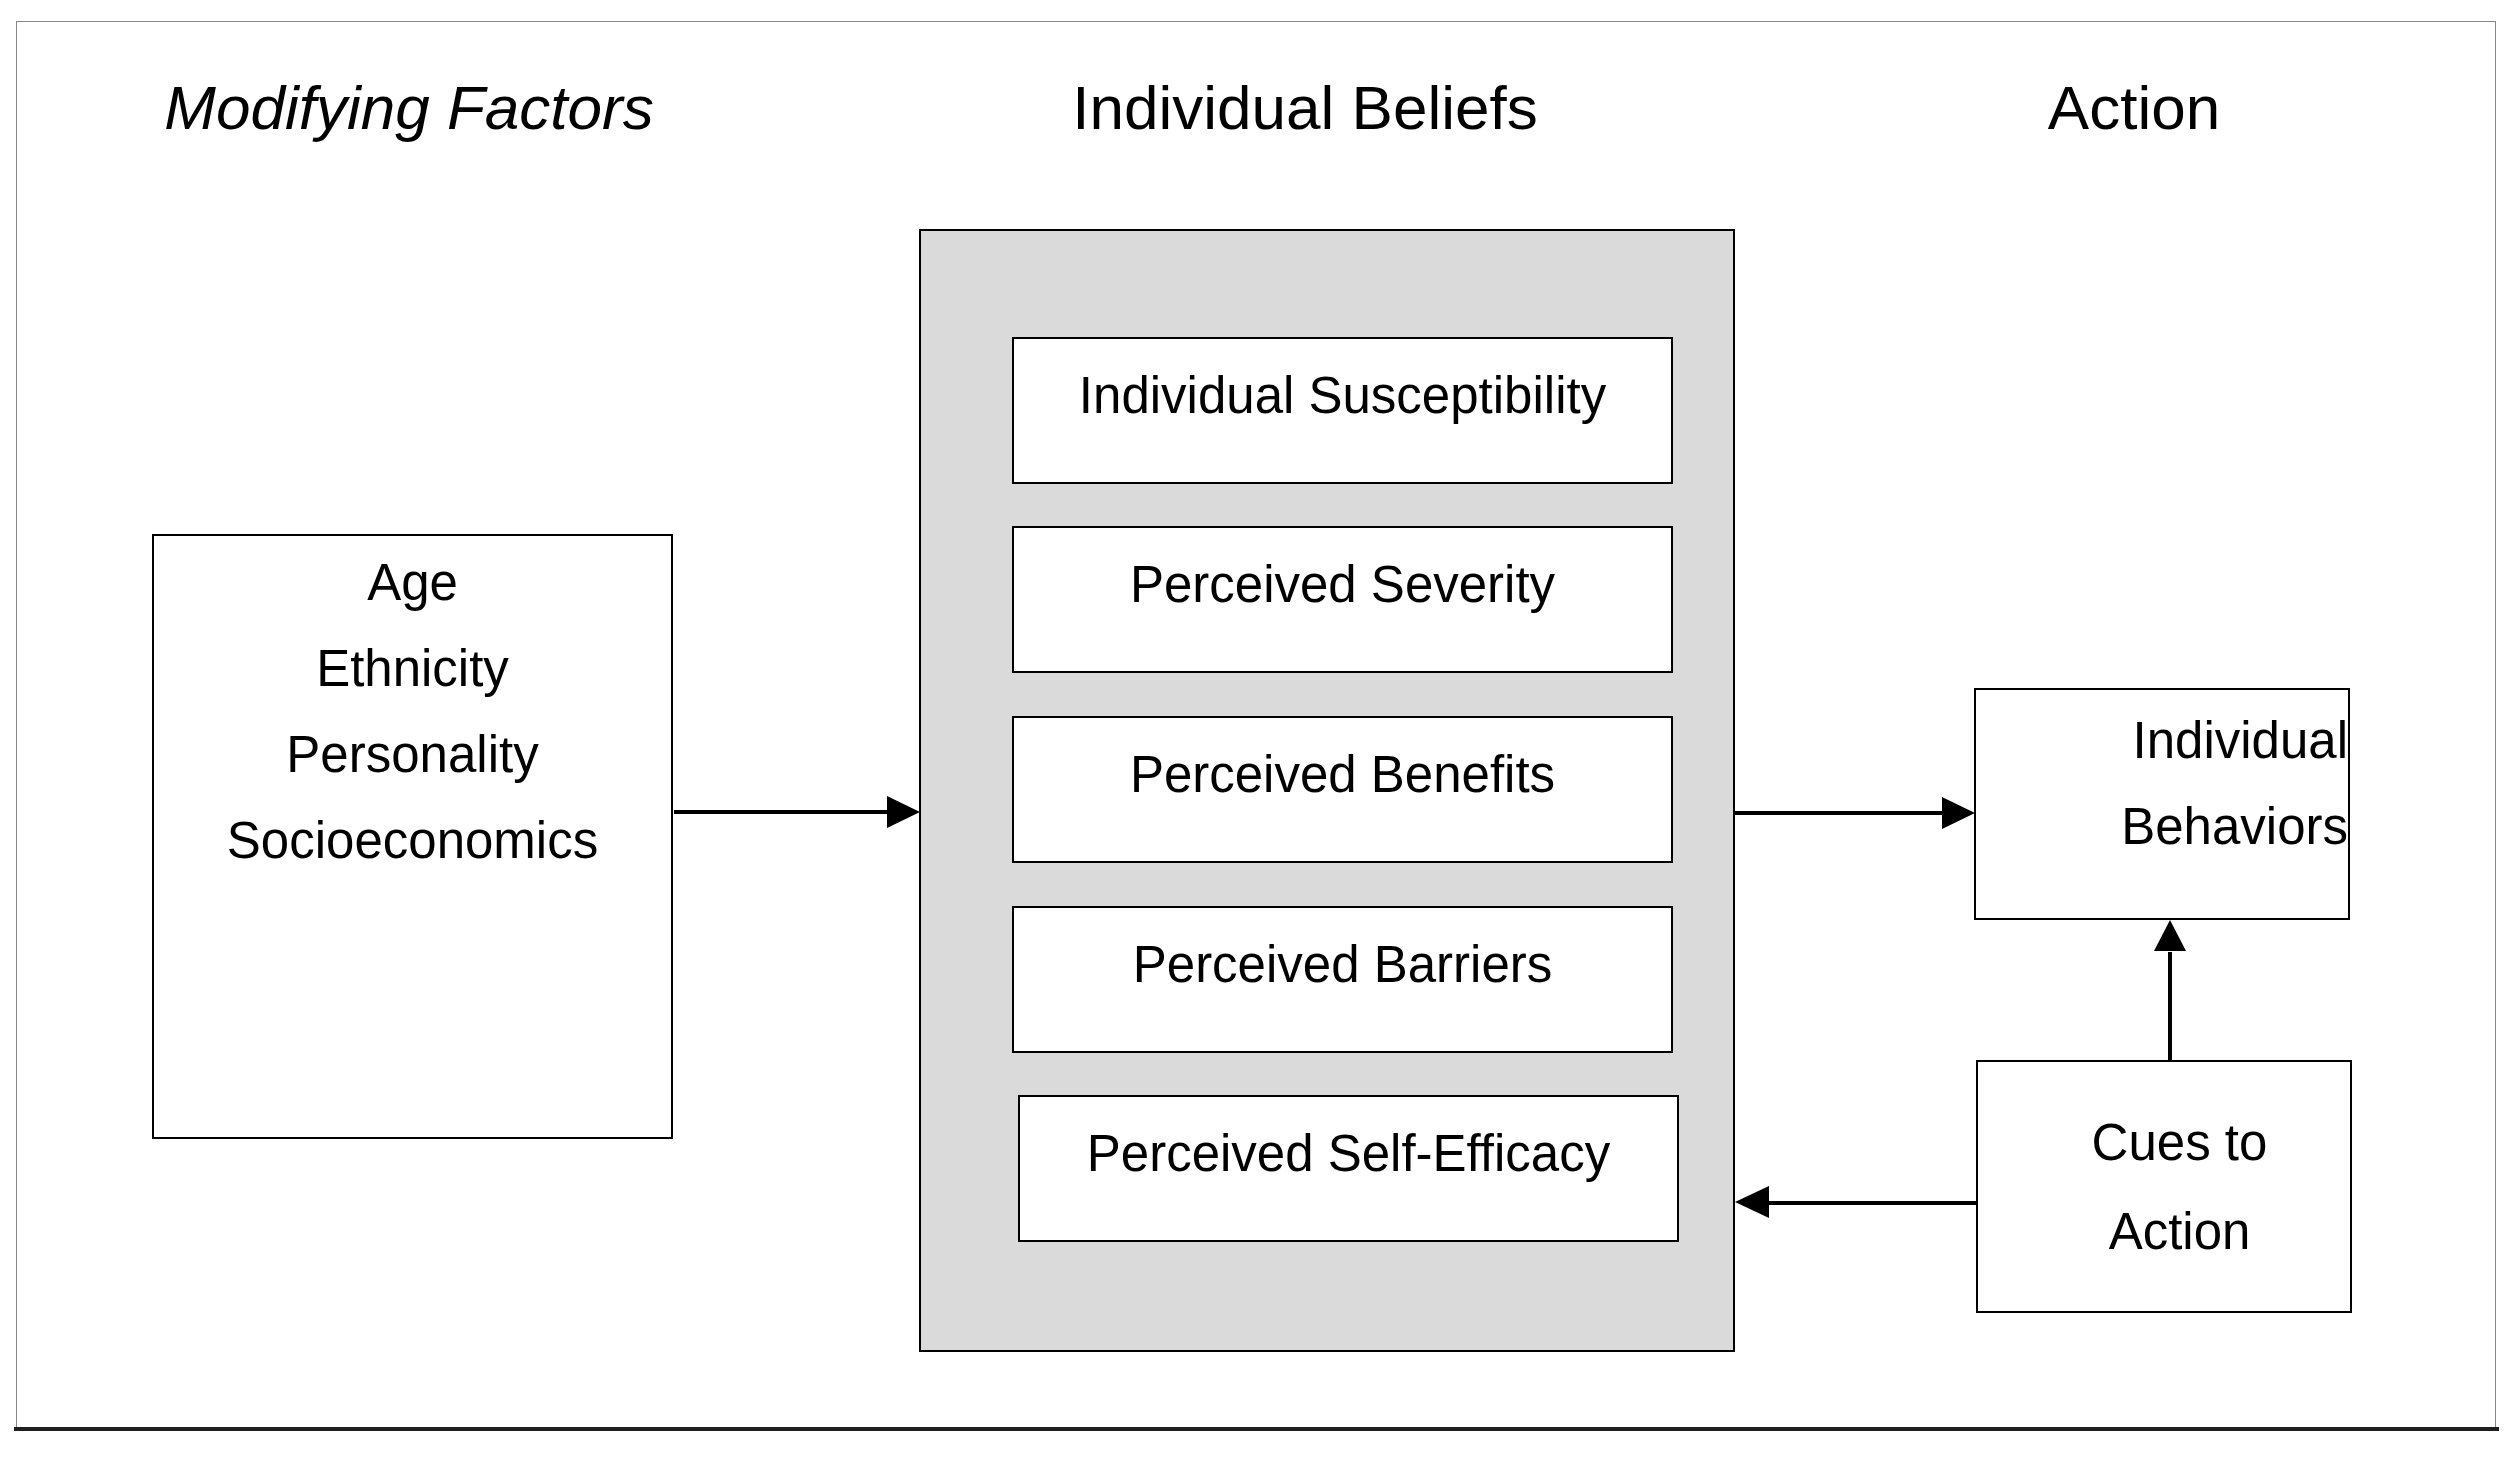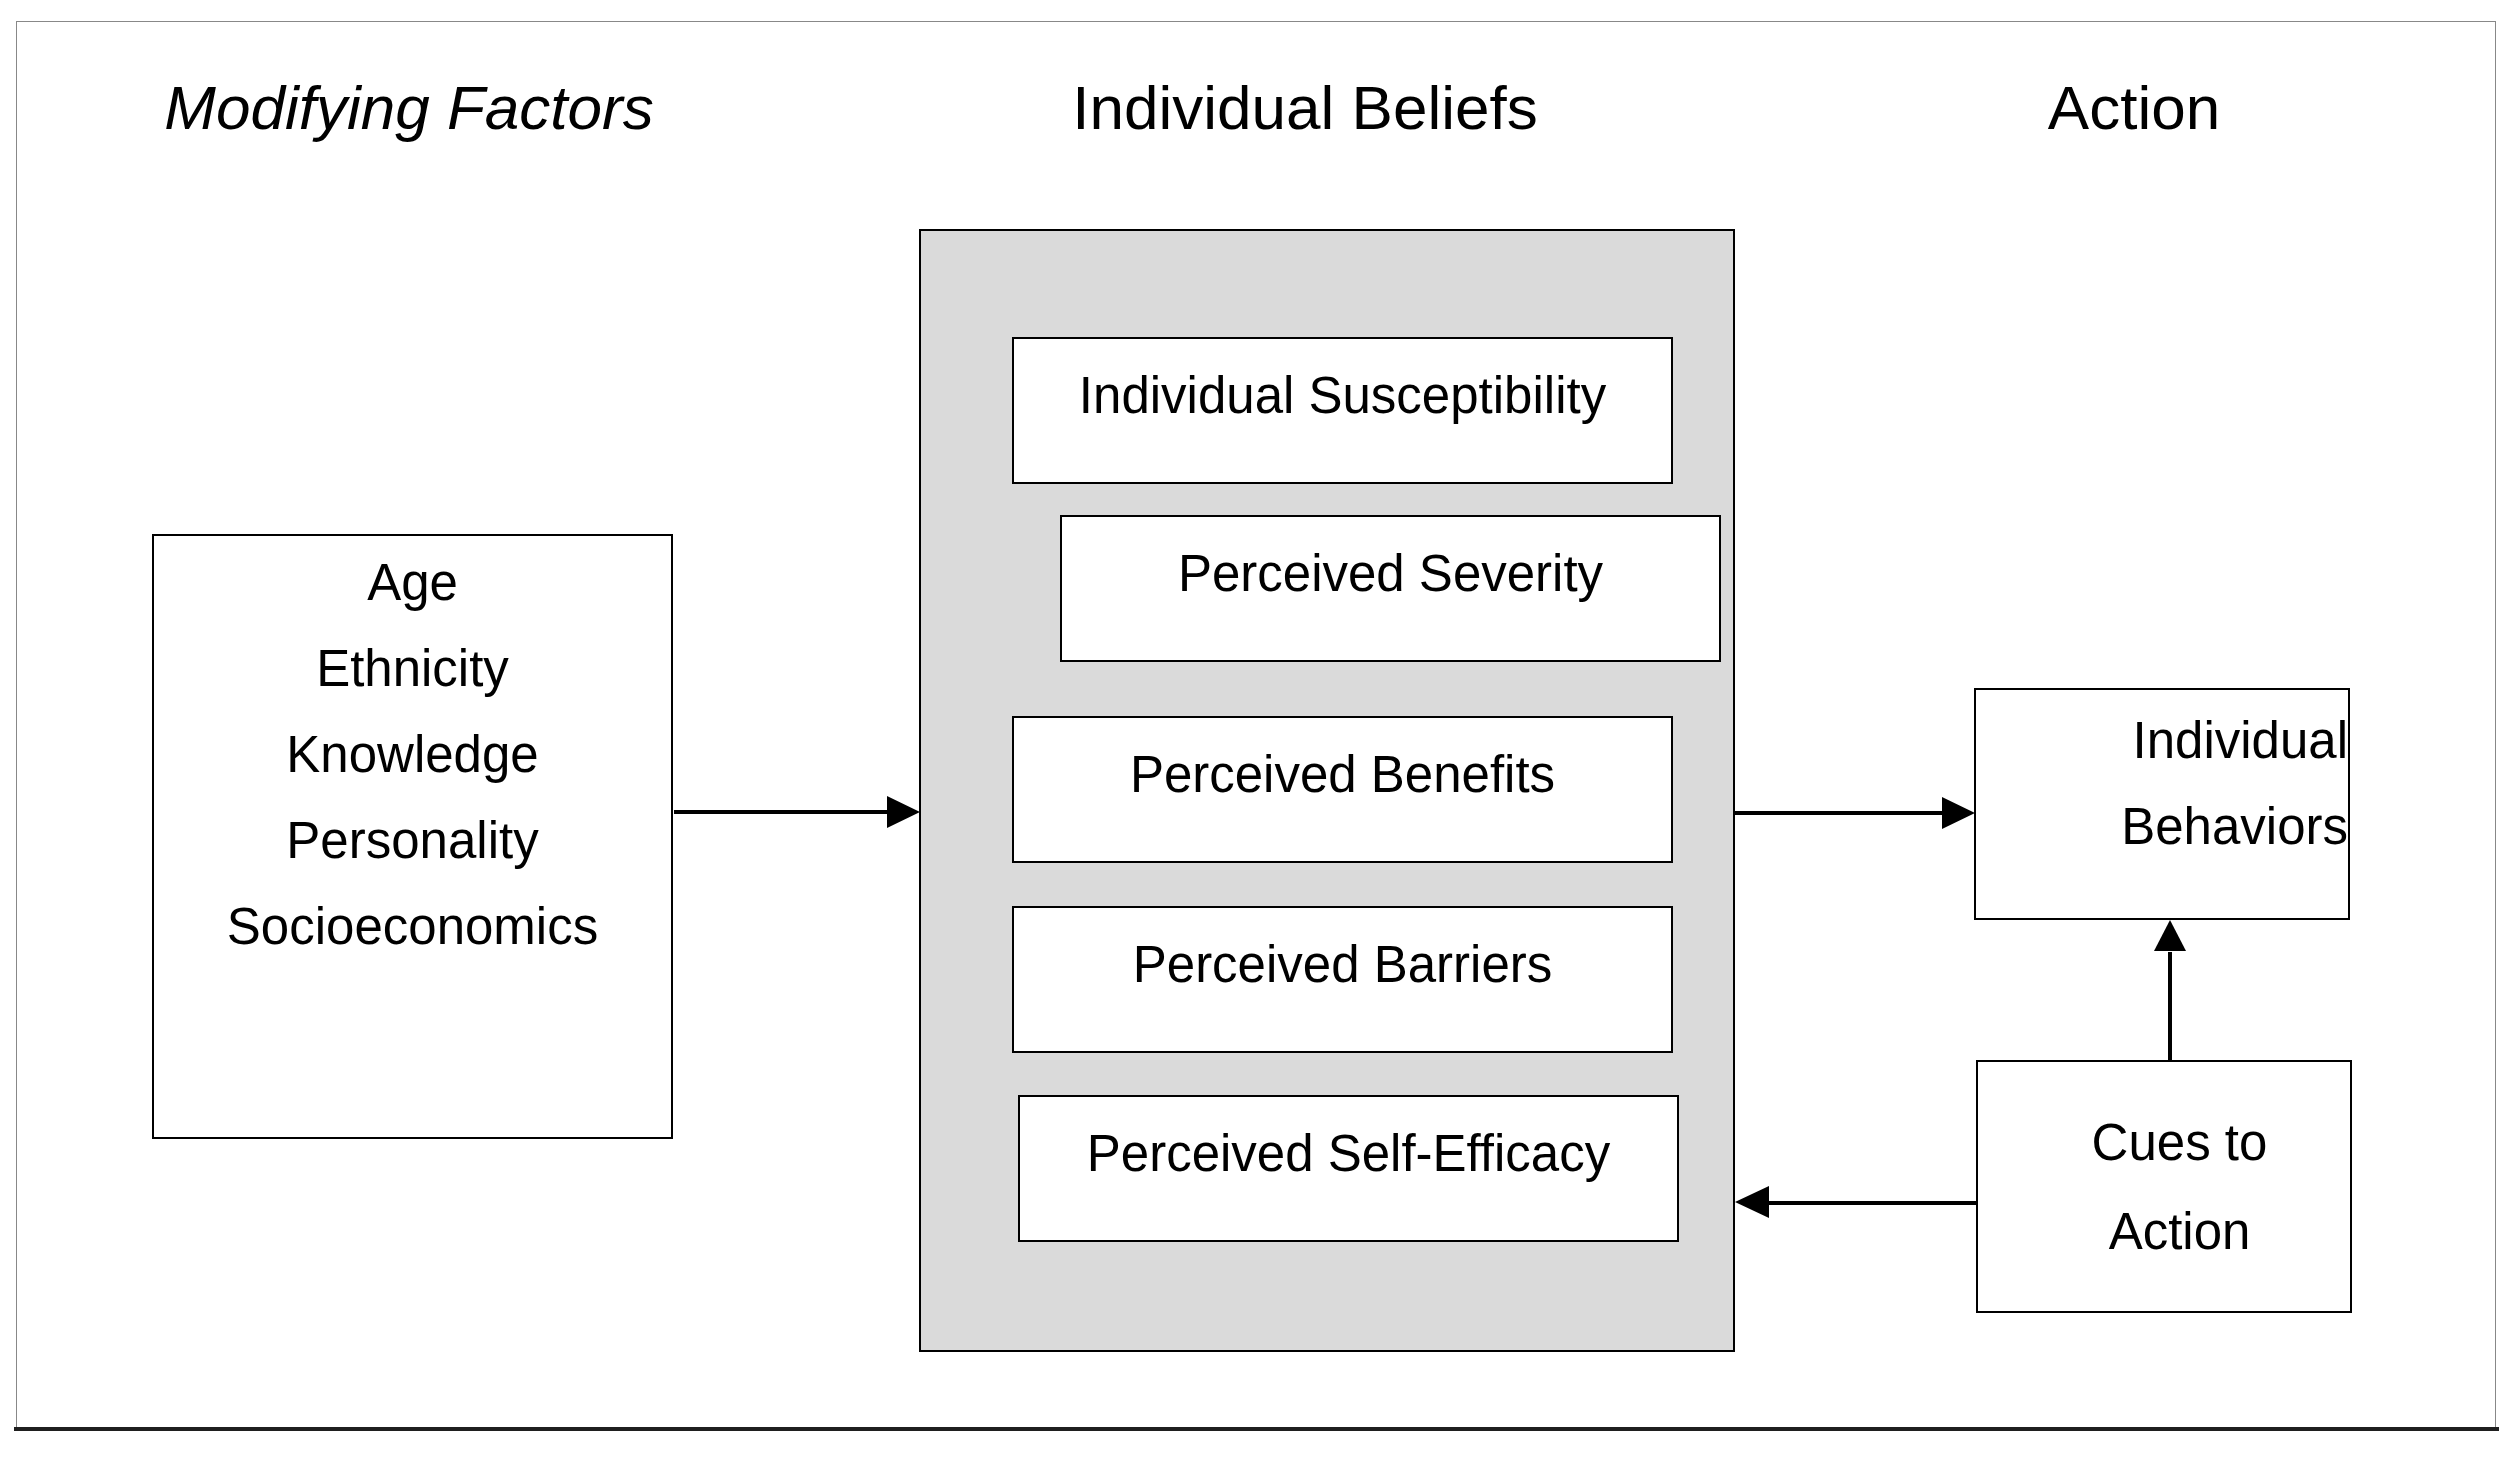--- a/index.html
+++ b/index.html
@@ -60,21 +60,21 @@
     position:absolute;left:919px;top:229px;width:816px;height:1123px;
     background:var(--beliefs-panel-fill);border:2.1px solid var(--border);
   }
   .belief-box{
     position:absolute;left:1012px;width:661px;height:147px;
     background:var(--box-fill);border:2.1px solid var(--border);
     font-size:51px;text-align:center;white-space:nowrap;
     padding-top:27px;
   }
   .belief-1{top:337px;}
-  .belief-2{top:515px;margin-left:48px;}
+  .belief-2{top:526px;}
   .belief-3{top:716px;}
   .belief-4{top:906px;}
   .belief-5{top:1095px;margin-left:6px;}
 
   
   .action-box{
     position:absolute;width:376px;
     background:var(--box-fill);border:2.1px solid var(--border);
     display:flex;flex-direction:column;justify-content:center;align-items:center;
     font-size:51px;text-align:center;white-space:nowrap;
@@ -100,21 +100,20 @@
   <div class="outer-frame"></div>
   <div class="bottom-rule"></div>
 
   <div class="col-header hdr-modifying">Modifying Factors</div>
   <div class="col-header hdr-beliefs">Individual Beliefs</div>
   <div class="col-header hdr-action">Action</div>
 
   <div class="modifying-box">
     <span class="item">Age</span>
     <span class="item">Ethnicity</span>
-    <span class="item">Knowledge</span>
     <span class="item">Personality</span>
     <span class="item">Socioeconomics</span>
   </div>
 
   <div class="beliefs-panel"></div>
   <div class="belief-box belief-1">Individual Susceptibility</div>
   <div class="belief-box belief-2">Perceived Severity</div>
   <div class="belief-box belief-3">Perceived Benefits</div>
   <div class="belief-box belief-4">Perceived Barriers</div>
   <div class="belief-box belief-5">Perceived Self-Efficacy</div>

